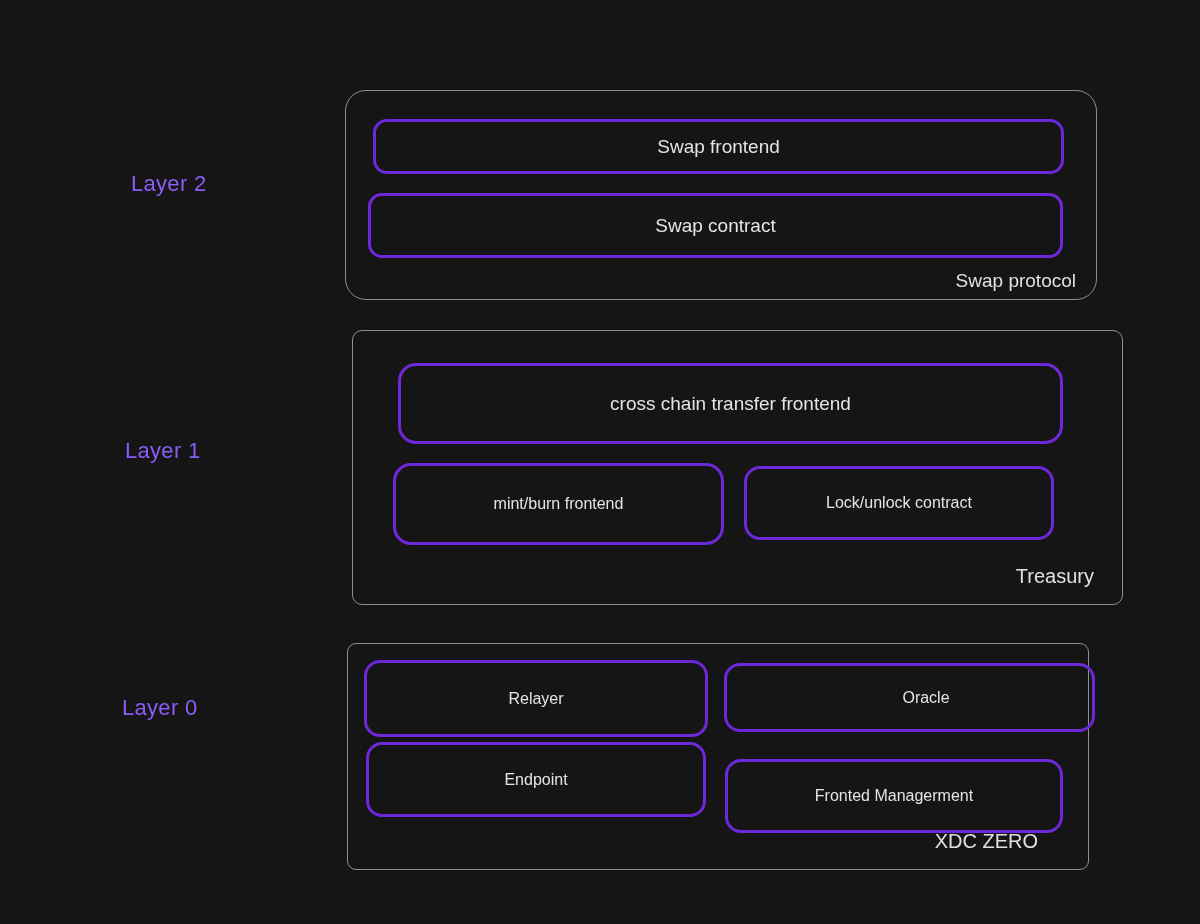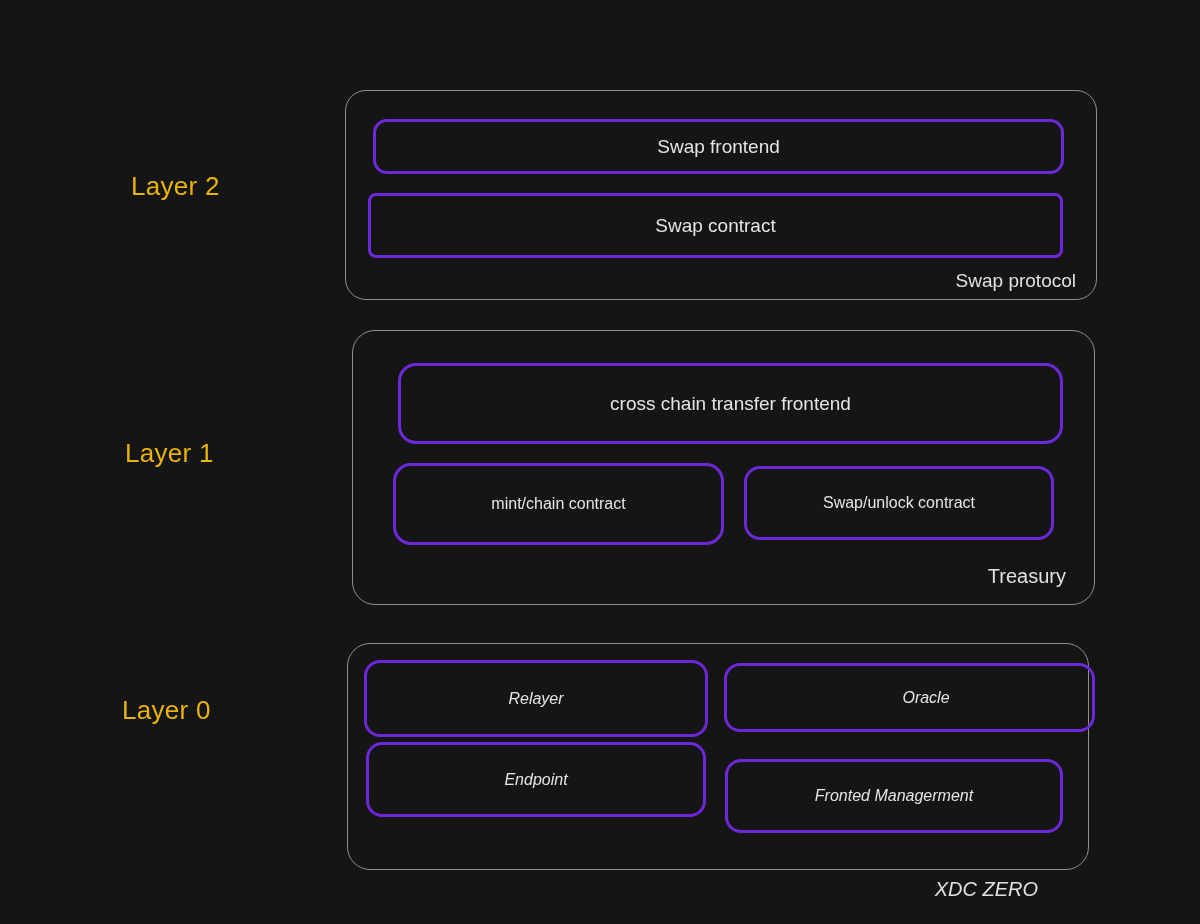--- a/index.html
+++ b/index.html
@@ -11,23 +11,23 @@
     position: relative;
     width: 1200px;
     height: 924px;
     background: #151515;
     font-family: "Liberation Sans", sans-serif;
     color: #e4e4e4;
     overflow: hidden;
   }
   .layer-label {
     position: absolute;
-    font-size: 26px;
+    font-size: 22px;
     letter-spacing: 0.3px;
-    color: #eab308;
+    color: #8b5cf6;
     white-space: nowrap;
   }
   .group {
     position: absolute;
     border: 1px solid #909090;
     border-radius: 22px;
     background: transparent;
   }
   .node {
     position: absolute;
@@ -46,37 +46,37 @@
     position: absolute;
     white-space: nowrap;
     color: #e0e0e0;
   }
   .group-label.big { font-size: 19px; }
   .group-label.small { font-size: 20px; }
 
   
   .g-swap { left: 345px; top: 90px; width: 750px; height: 208px; border-radius: 21px; }
   .n-swap-frontend { left: 27px; top: 28px; width: 685px; height: 49px; border-radius: 14px; }
-  .n-swap-contract { left: 22px; top: 102px; width: 689px; height: 59px; border-radius: 8px; }
+  .n-swap-contract { left: 22px; top: 102px; width: 689px; height: 59px; border-radius: 14px; }
   .l-swap-protocol { right: 20px; top: 179px; }
 
   
-  .g-treasury { left: 352px; top: 330px; width: 741px; height: 273px; border-radius: 23px; }
+  .g-treasury { left: 352px; top: 330px; width: 741px; height: 273px; border-radius: 10px; padding-left: 28px; }
   .n-cross-chain { left: 45px; top: 32px; width: 659px; height: 75px; border-radius: 18px; }
   .n-mint-burn { left: 40px; top: 132px; width: 325px; height: 76px; border-radius: 18px; }
   .n-lock-unlock { left: 391px; top: 135px; width: 304px; height: 68px; border-radius: 16px; }
   .l-treasury { right: 28px; top: 234px; }
 
   
-  .g-xdc { left: 347px; top: 643px; width: 740px; height: 225px; border-radius: 23px; font-style: italic; }
+  .g-xdc { left: 347px; top: 643px; width: 740px; height: 225px; border-radius: 9px; }
   .n-relayer { left: 16px; top: 16px; width: 338px; height: 71px; border-radius: 16px; }
   .n-oracle { left: 376px; top: 19px; width: 332px; height: 63px; border-radius: 16px; padding-left: 33px; }
   .n-endpoint { left: 18px; top: 98px; width: 334px; height: 69px; border-radius: 16px; }
   .n-fronted { left: 377px; top: 115px; width: 332px; height: 68px; border-radius: 16px; }
-  .l-xdc-zero { right: 50px; top: 186px; margin-top: 48px; }
+  .l-xdc-zero { right: 50px; top: 186px; }
 
   
   .ll-2 { left: 131px; top: 171px; }
   .ll-1 { left: 125px; top: 438px; }
   .ll-0 { left: 122px; top: 695px; }
 </style>
 </head>
 <body>
 
 <div class="canvas">
@@ -93,24 +93,24 @@
       <span>Swap contract</span>
     </div>
     <div class="group-label big l-swap-protocol">Swap protocol</div>
   </div>
 
   <div class="group g-treasury">
     <div class="node big n-cross-chain">
       <span>cross chain transfer frontend</span>
     </div>
     <div class="node small n-mint-burn">
-      <span>mint/chain contract</span>
+      <span>mint/burn frontend</span>
     </div>
     <div class="node small n-lock-unlock">
-      <span>Swap/unlock contract</span>
+      <span>Lock/unlock contract</span>
     </div>
     <div class="group-label small l-treasury">Treasury</div>
   </div>
 
   <div class="group g-xdc">
     <div class="node small n-relayer">
       <span>Relayer</span>
     </div>
     <div class="node small n-oracle">
       <span>Oracle</span>

